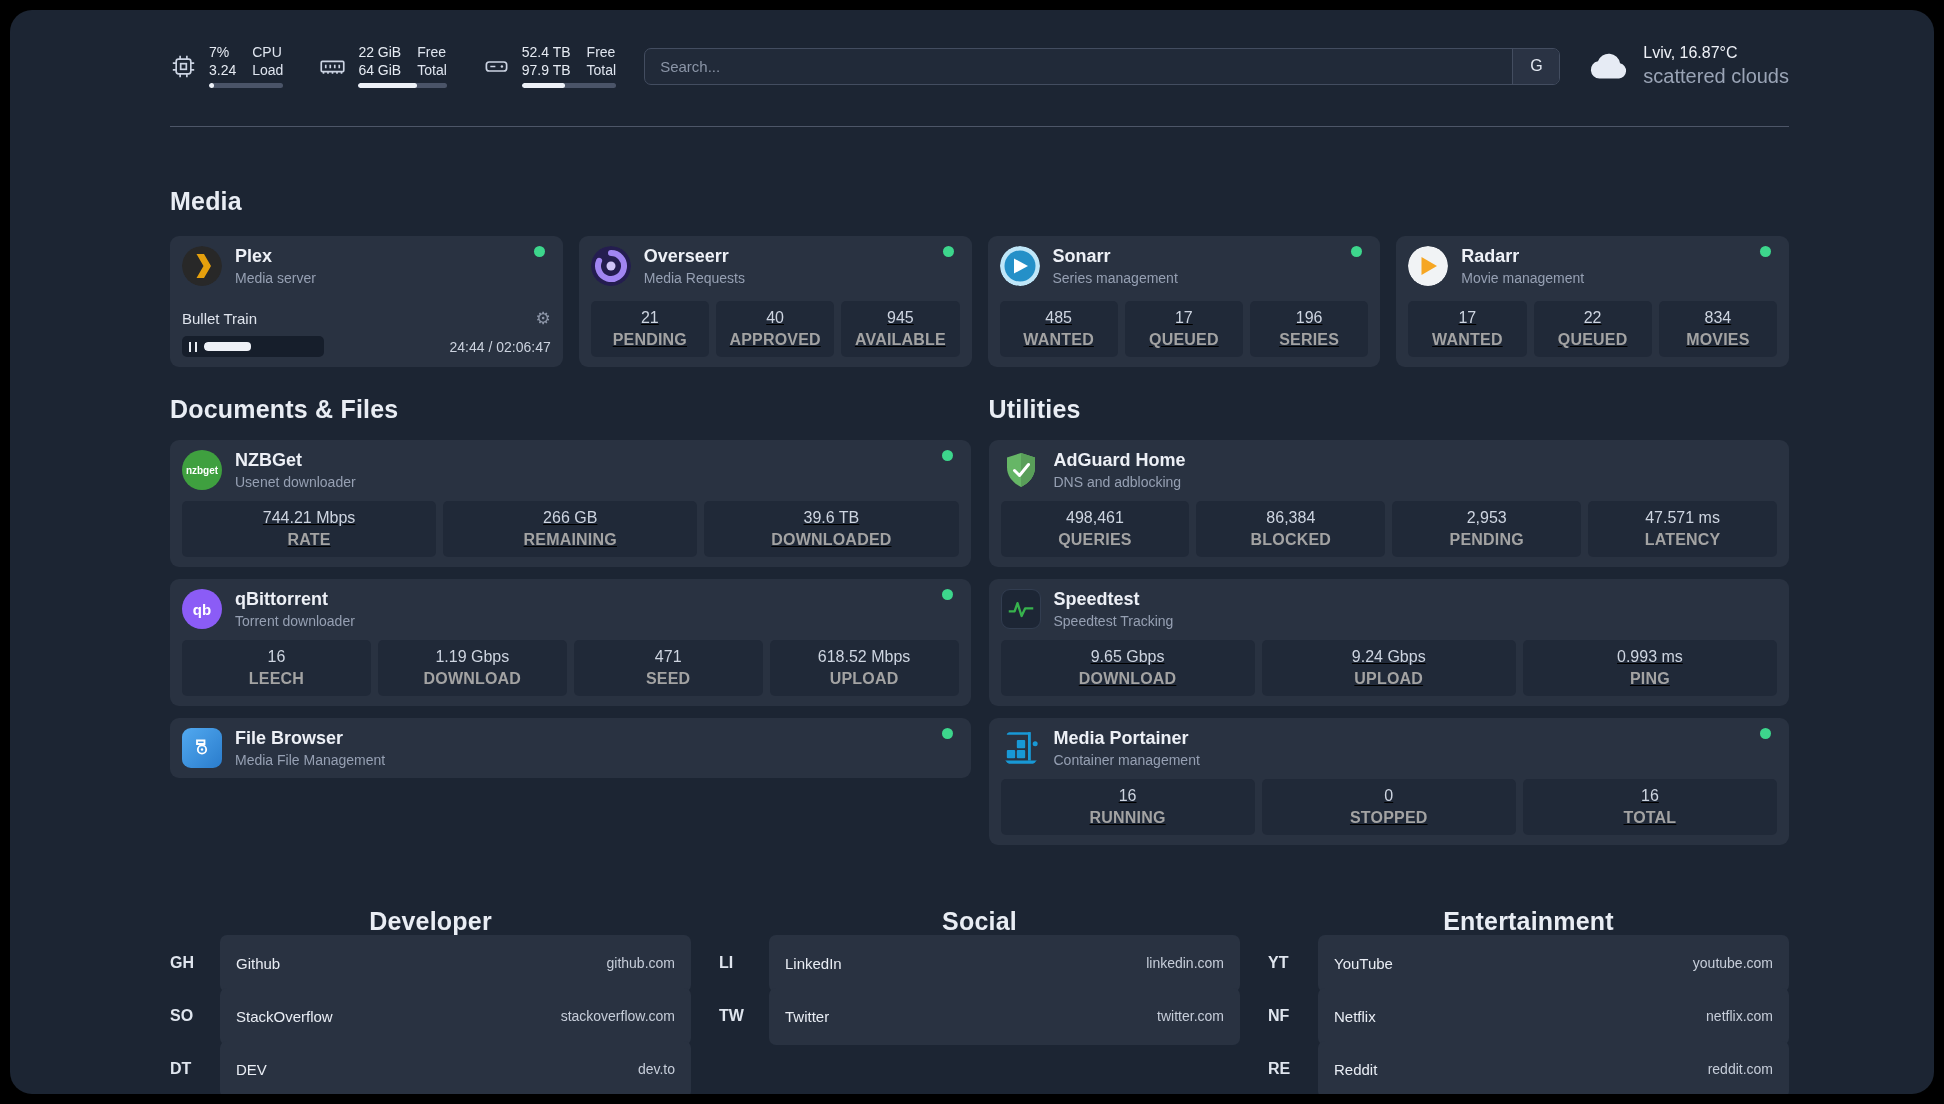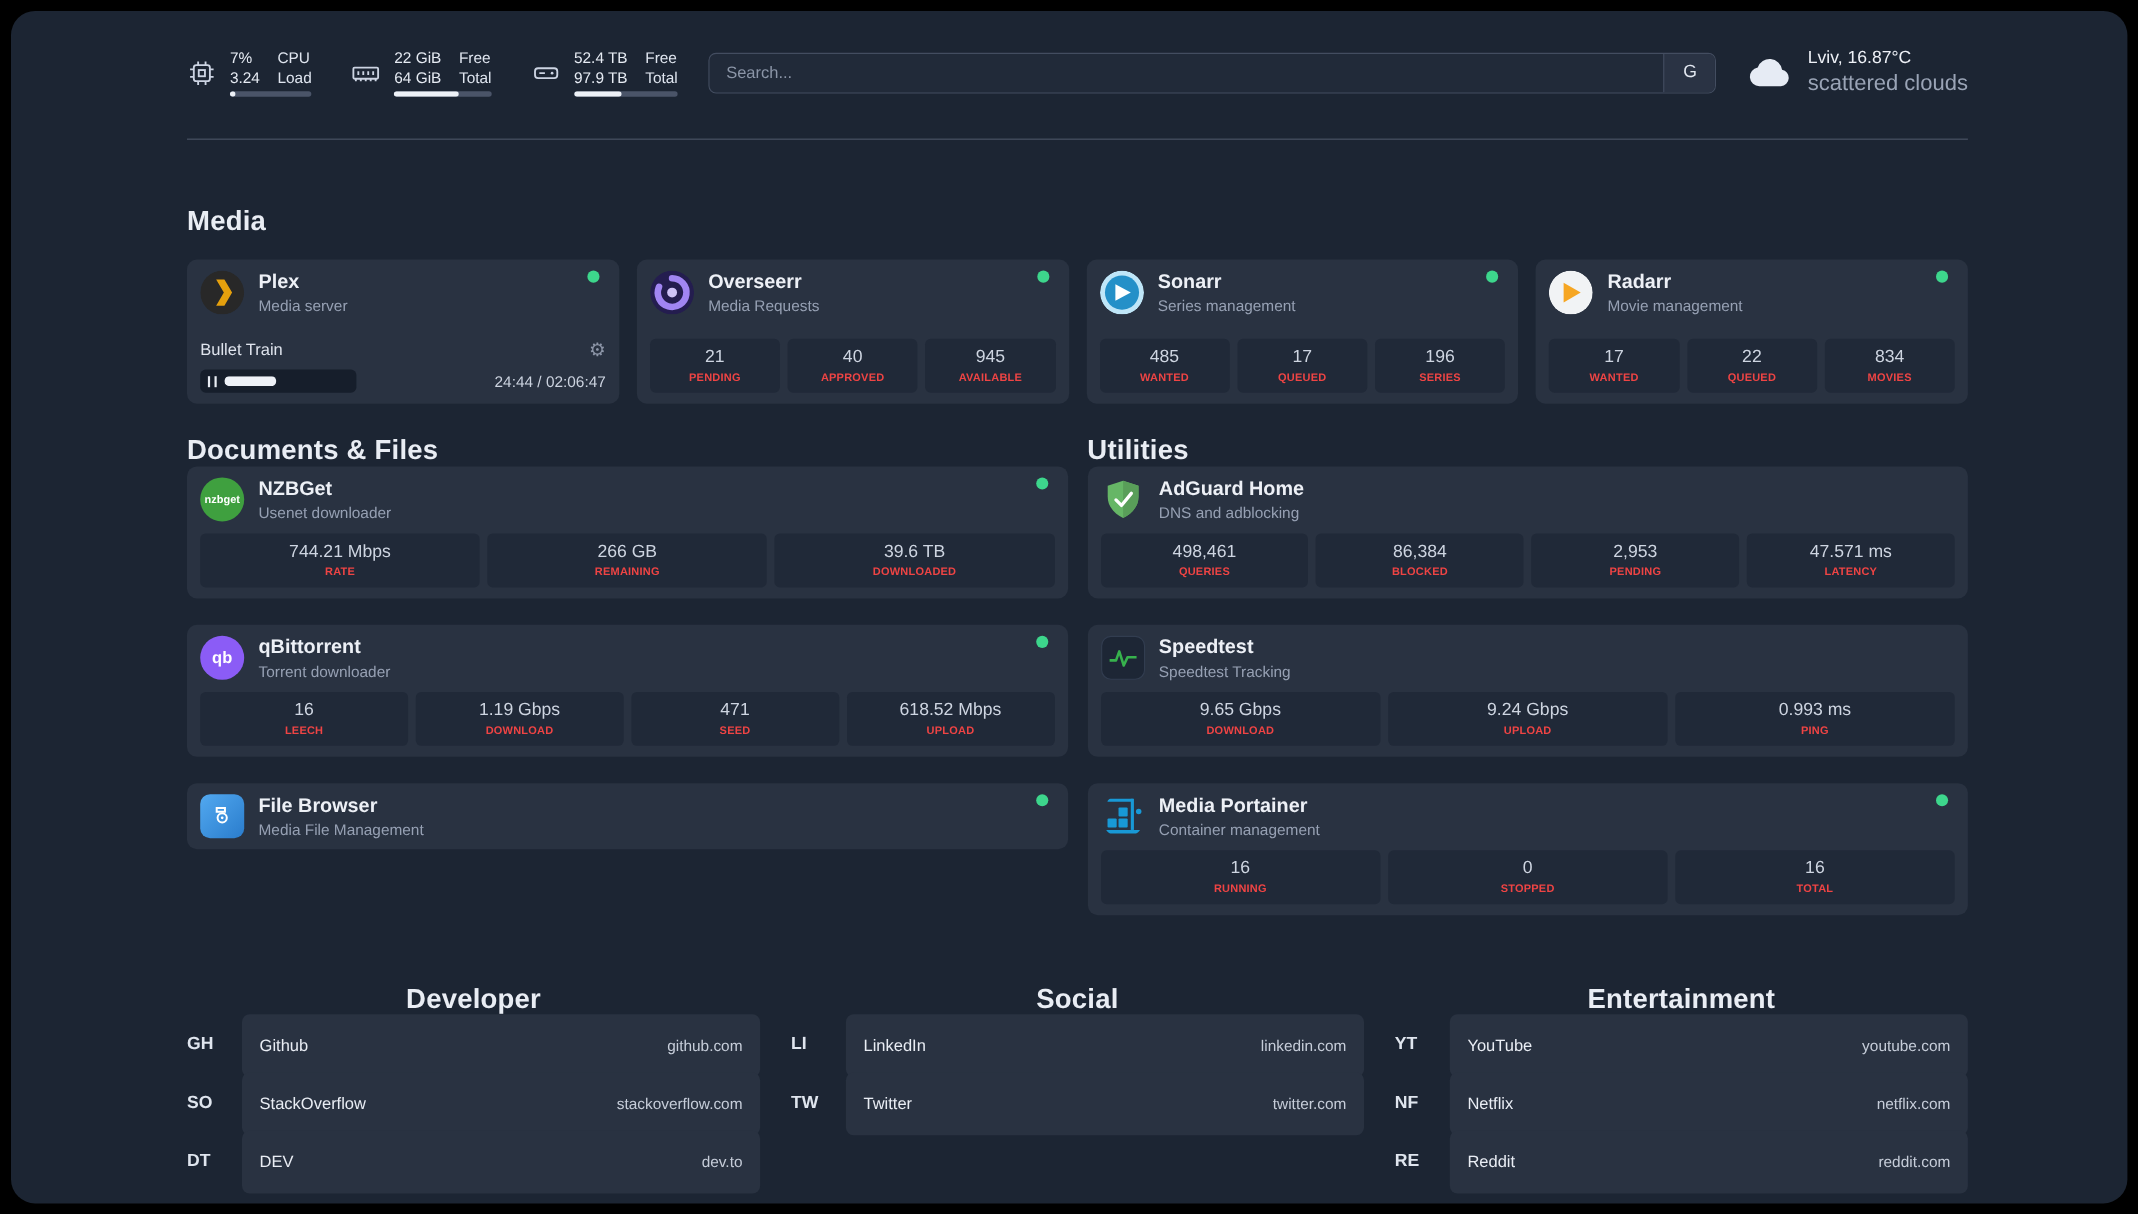--- a/index.html
+++ b/index.html
@@ -28,45 +28,45 @@
   .wicon svg { width:42px; height:30px; display:block; }
   .wtext { display:flex; flex-direction:column; gap:3px; }
   .wmain { font-size:16px; color:#eef1f7; }
   .wsub { font-size:20px; color:#9aa4b6; }
   .divider { border:0; border-top:1px solid #4d5668; margin-top:38px; }
   
   .section-title { font-size:25px; font-weight:600; color:#e9edf4; letter-spacing:.2px; }
   .media-section { margin-top:60px; }
   .media-grid { display:grid; grid-template-columns:repeat(4,1fr); gap:16px; margin-top:20px; }
   .two-col { display:grid; grid-template-columns:1fr 1fr; gap:18px; margin-top:28px; }
-  .col-cards { display:flex; flex-direction:column; gap:24px; }
+  .col-cards { display:flex; flex-direction:column; gap:12px; margin-top:16px; }
   
   .card { background:#293241; border-radius:9px; padding:10px 12px; cursor:pointer; }
   .media-card { min-height:131px; display:flex; flex-direction:column; justify-content:space-between; }
   .card-head { display:flex; align-items:flex-start; gap:13px; }
   .app-icon { width:40px; height:40px; flex:0 0 40px; border-radius:50%; display:flex; align-items:center; justify-content:center; overflow:hidden; }
   .app-icon svg { width:100%; height:100%; display:block; }
   .app-icon.square { border-radius:9px; }
   .icon-nzbget { background:#3fa03f; color:#fff; font-weight:bold; font-size:10px; }
   .icon-qbit { background:#8b5cf6; color:#fff; font-weight:bold; font-size:15px; }
   .icon-filebrowser { background:linear-gradient(135deg,#52a9f0,#2a7ccc); }
   .icon-filebrowser svg { width:24px; height:24px; }
   .icon-speedtest { background:#1d2635; border:1px solid #323d50; }
   .icon-speedtest svg { width:28px; height:28px; }
   .icon-portainer { background:transparent; }
   .card-titles { display:flex; flex-direction:column; }
   .card-name { font-size:18px; font-weight:600; color:#edf0f6; }
   .card-sub { font-size:14px; color:#96a0b3; margin-top:3px; }
   .status-dot { margin-left:auto; margin-right:6px; width:11px; height:11px; border-radius:50%; background:var(--status-online,#3dd68c); }
   .stats { display:grid; gap:7px; margin-top:11px; }
-  .cols-3 { grid-template-columns:repeat(3,1fr); }
+  .cols-3 { grid-template-columns:repeat(3,1fr);text-decoration:underline; }
   .cols-4 { grid-template-columns:repeat(4,1fr); }
   .stat { background:#202938; border-radius:5px; padding:8px 6px; display:flex; flex-direction:column; align-items:center; text-align:center; }
   .stat-value { font-size:16px; color:#ced5e1; }
-  .stat-label { font-size:10px; font-weight:700; color:#ef4444; margin-top:4px; letter-spacing:.2px; }
+  .stat-label { font-size:16px; font-weight:700; color:#a3a3a3; margin-top:4px; letter-spacing:.2px; }
   
   .player { display:flex; flex-direction:column; gap:9px; }
   .player-top { display:flex; justify-content:space-between; align-items:center; }
   .now-playing { font-size:15px; color:#dfe4ed; }
   .gear { font-size:17px; color:#8d96a8; cursor:pointer; line-height:1; }
   .player-bottom { display:flex; align-items:center; justify-content:space-between; }
   .player-track { width:142px; height:21px; background:#161e2b; border-radius:5px; display:flex; align-items:center; padding:0 7px; gap:7px; cursor:pointer; }
   .pause-icon { width:8px; height:10px; border-left:2.5px solid #e9edf4; border-right:2.5px solid #e9edf4; }
   .track-rail { flex:1; height:9px; border-radius:4px; overflow:hidden; }
   .track-rail i { display:block; height:100%; background:#eef1f7; border-radius:4px; }

